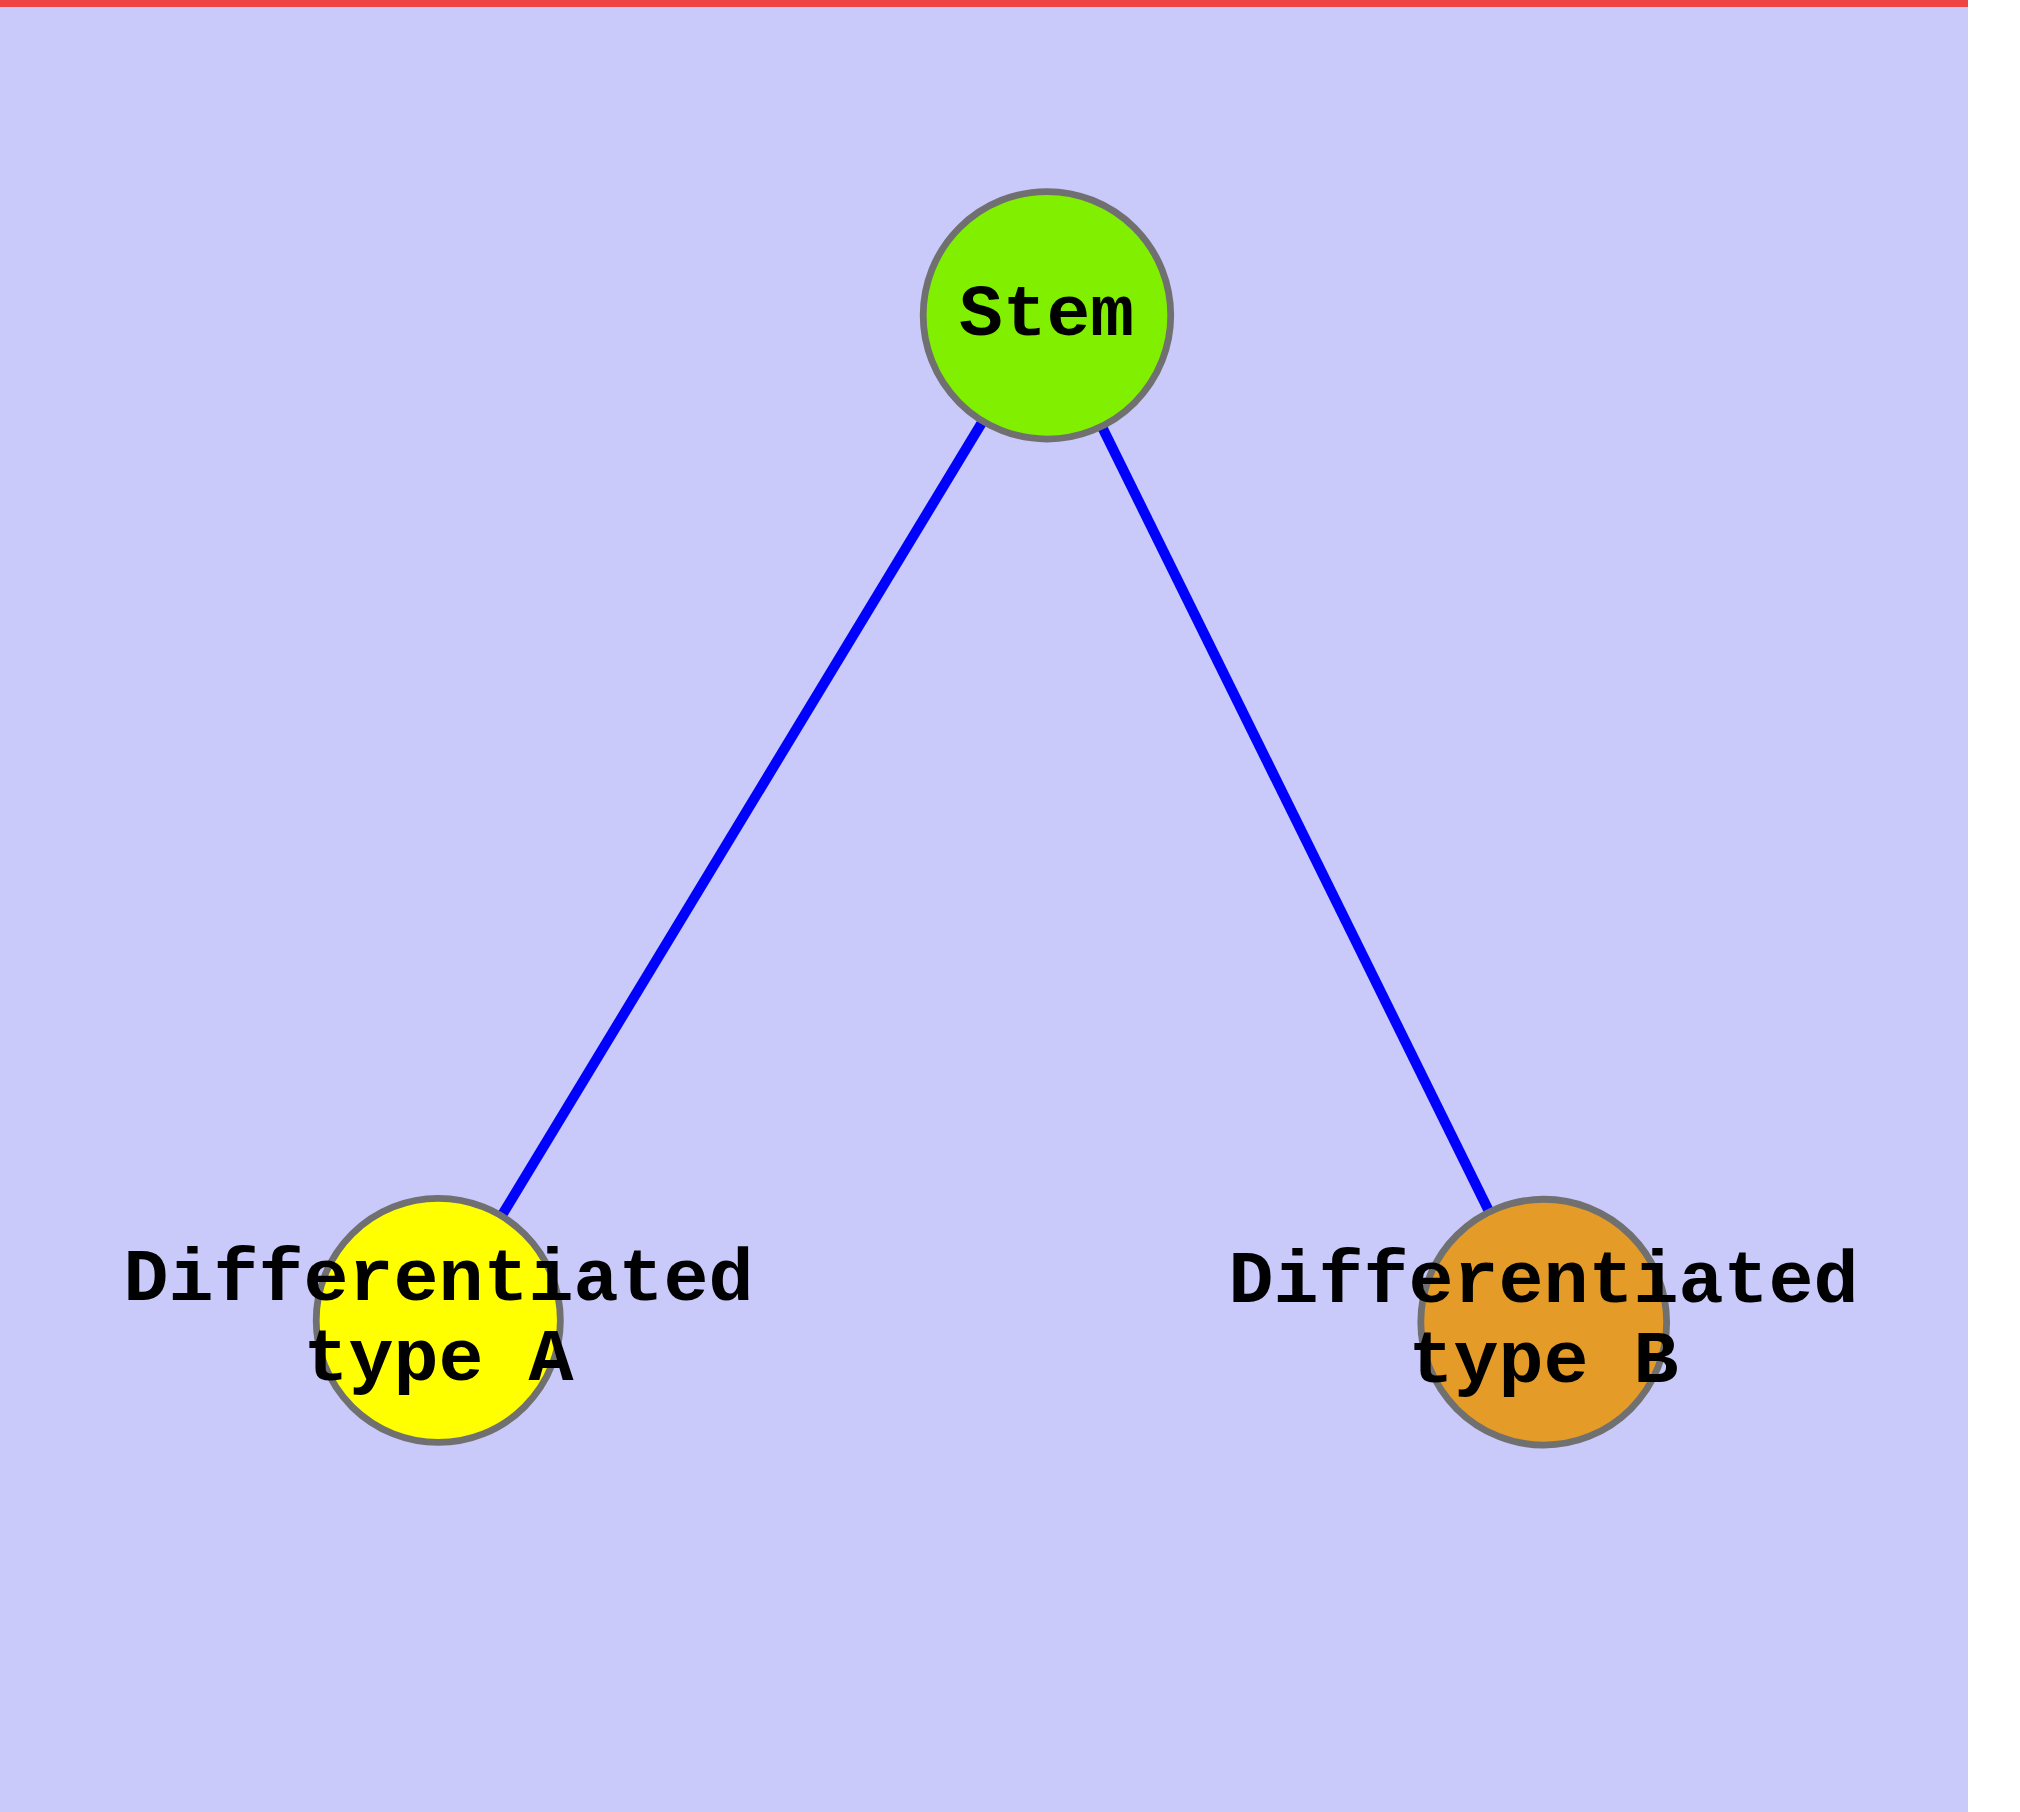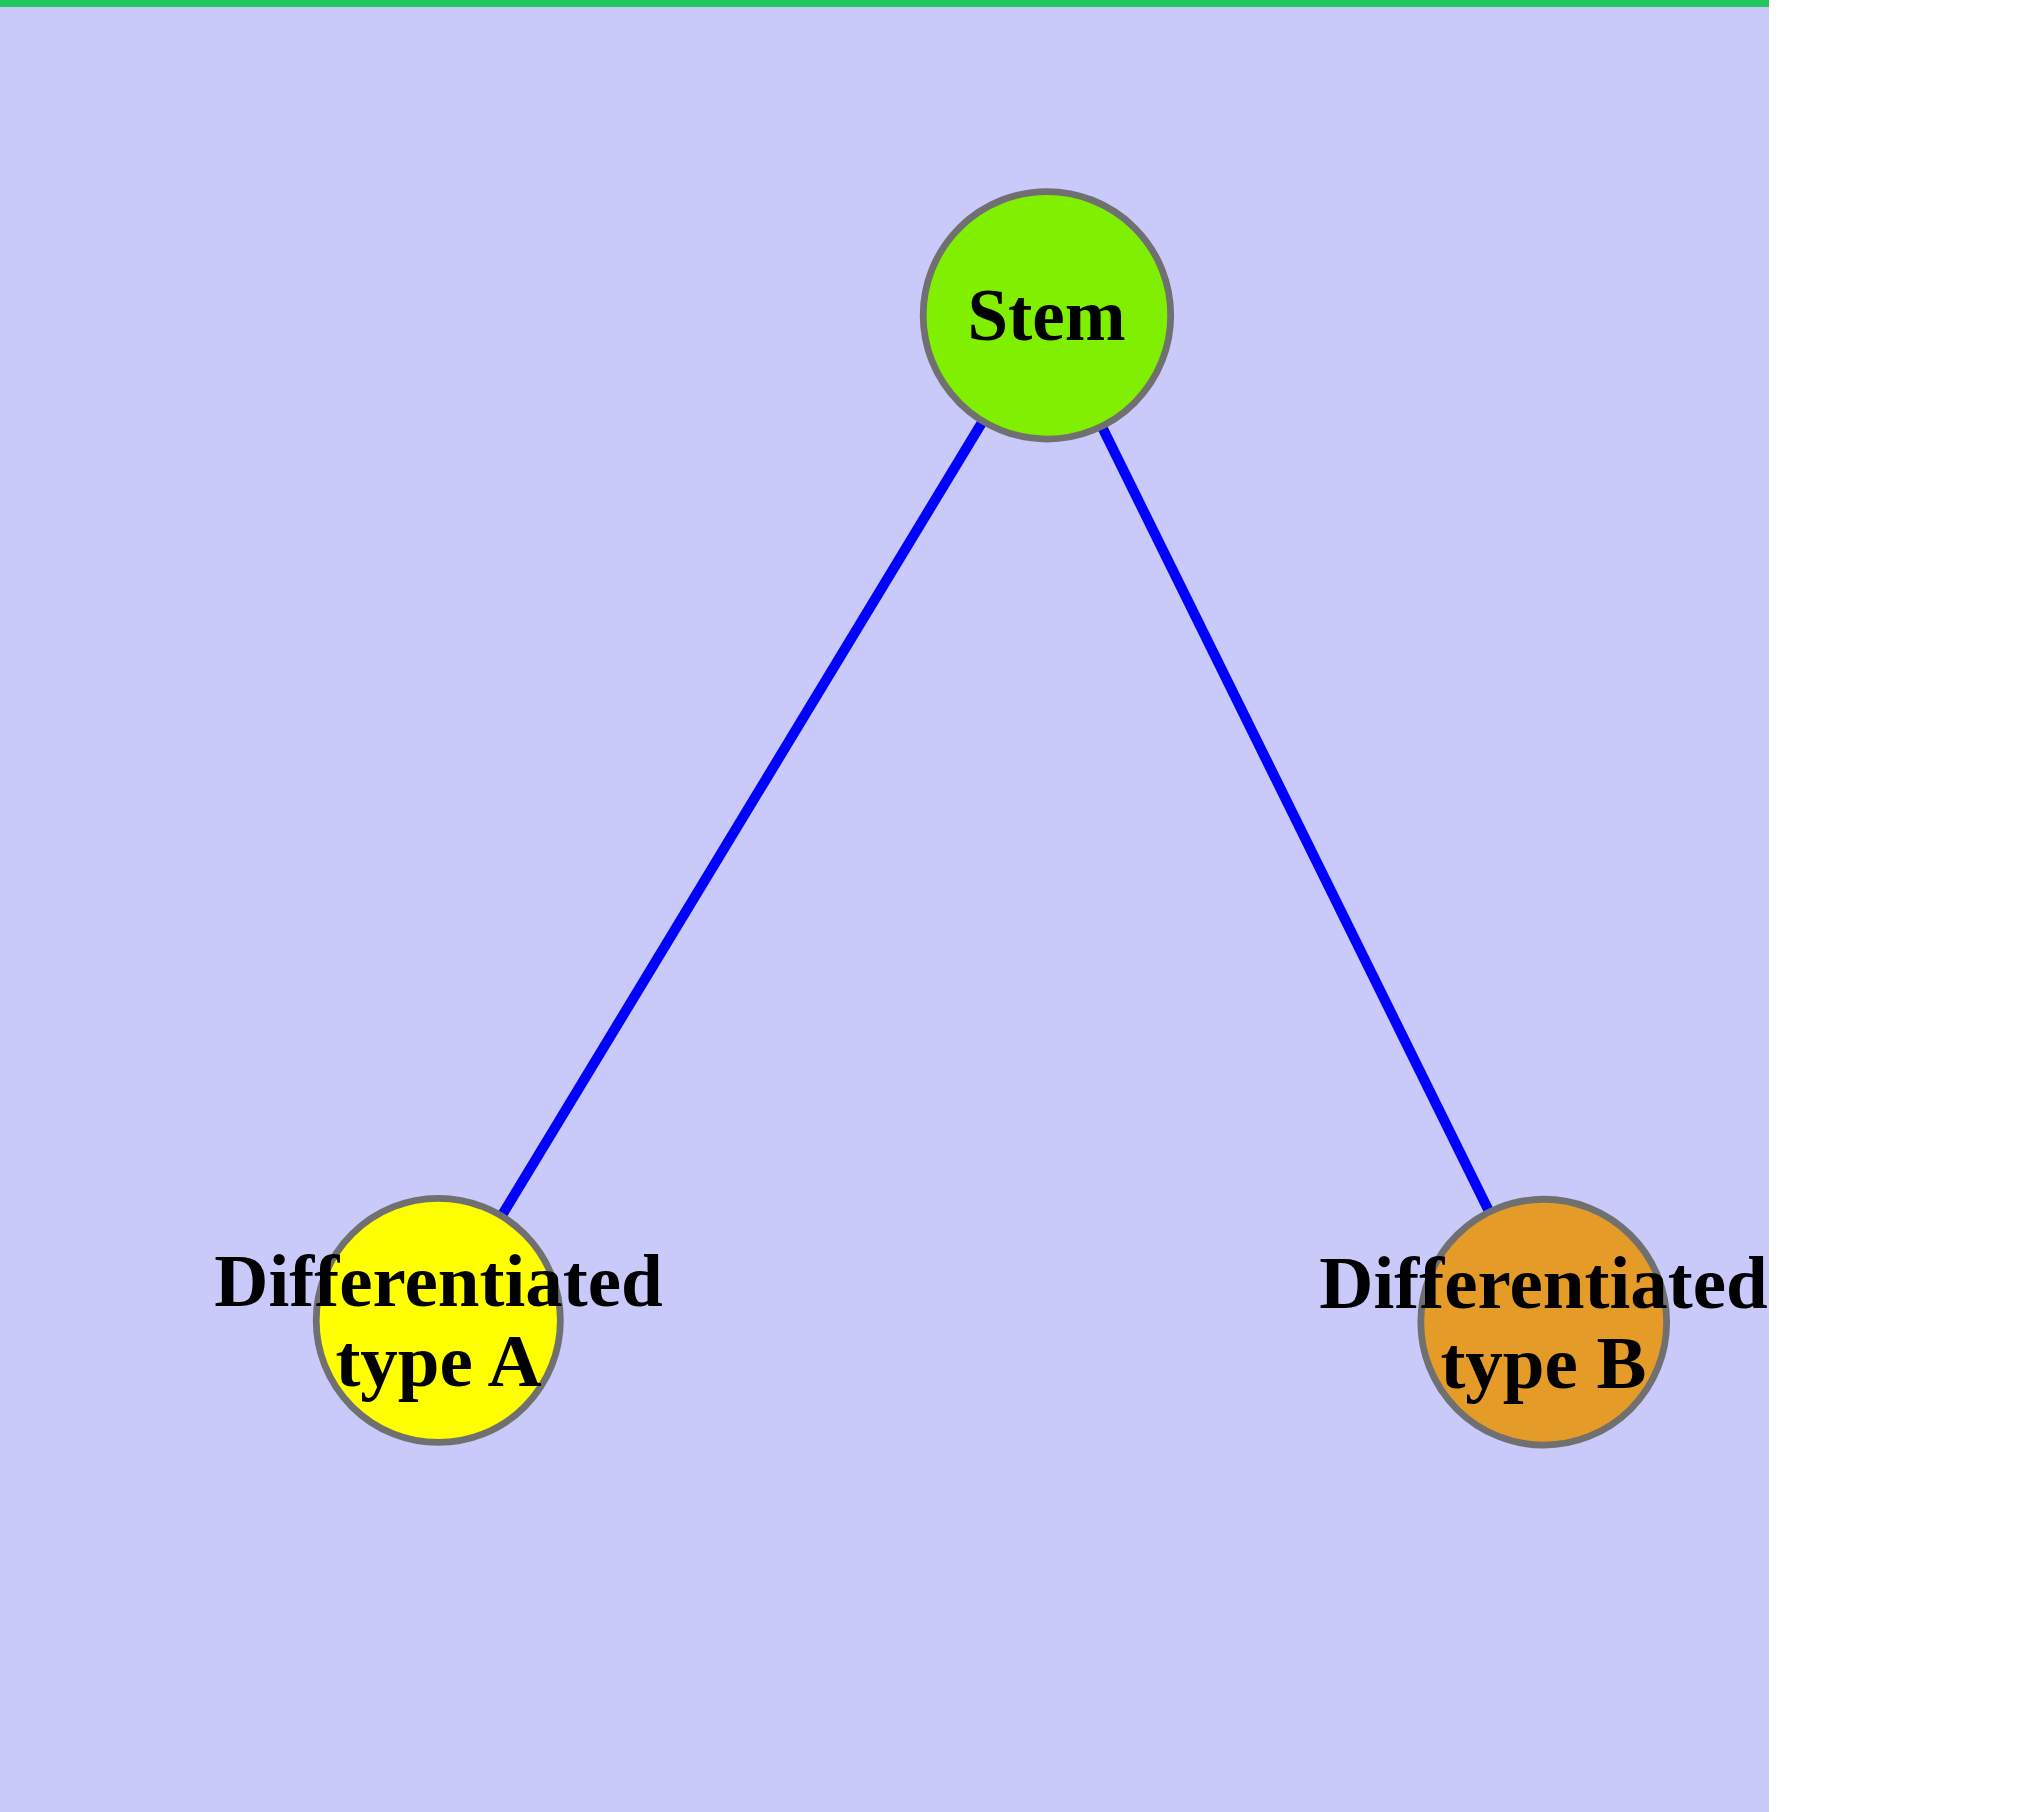--- a/index.html
+++ b/index.html
@@ -3,25 +3,25 @@
 <meta charset="utf-8">
 <title>Cell differentiation graph</title>
 <style>
   html, body {
     margin: 0;
     padding: 0;
     background: #ffffff;
   }
   #stage {
     position: relative;
-    width: 1769px;
+    width: 1968px;
     height: 1812px;
     overflow: hidden;
-    background: #22c55e;
-    font-family: Liberation Serif, serif;
+    background: #ef4444;
+    font-family: Liberation Mono, monospace;
   }
   #canvas-bg {
     position: absolute;
     left: 0;
     top: 6.8px;
     width: 2014px;
     height: 1805px;
     background: #c9c9fa;
   }
   #graph-svg {

